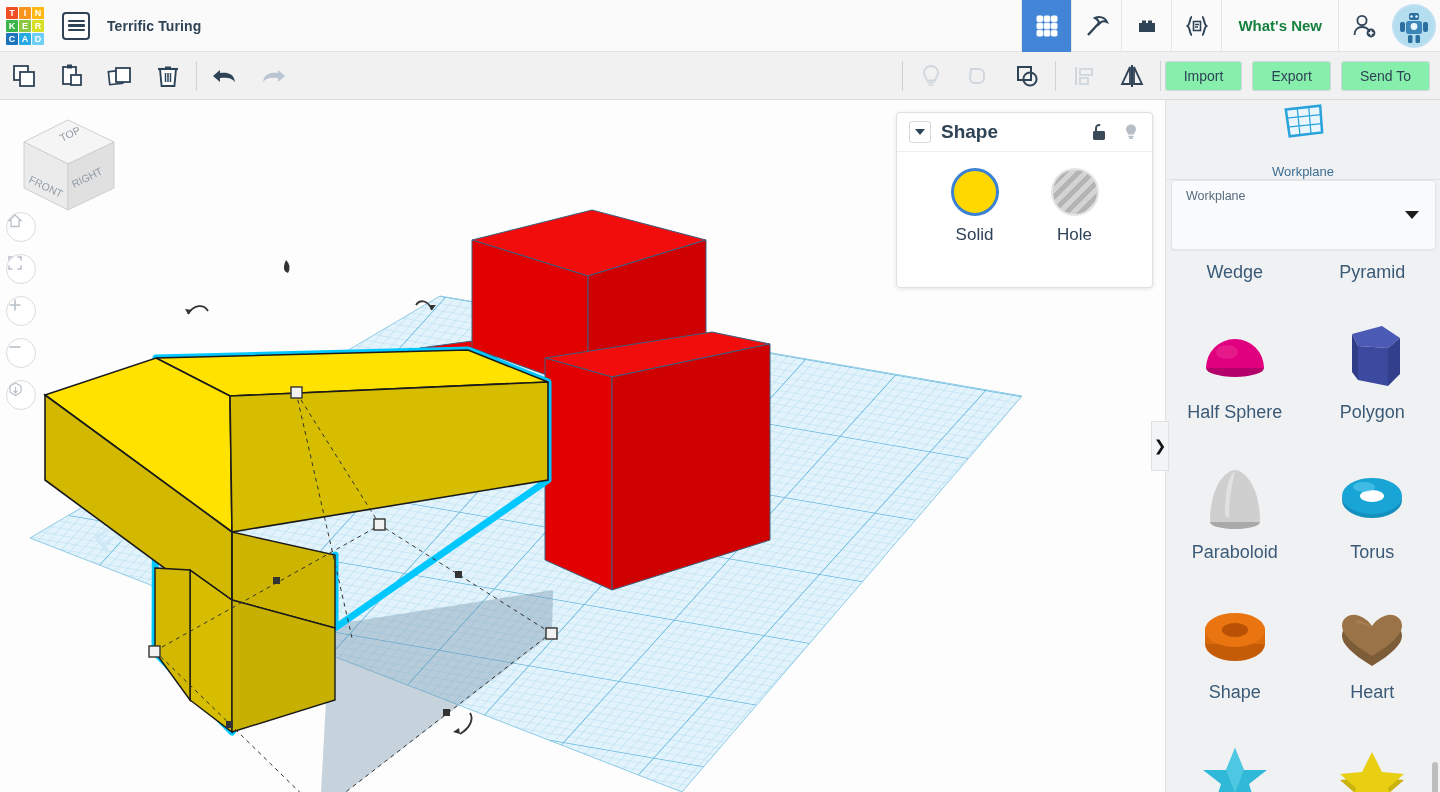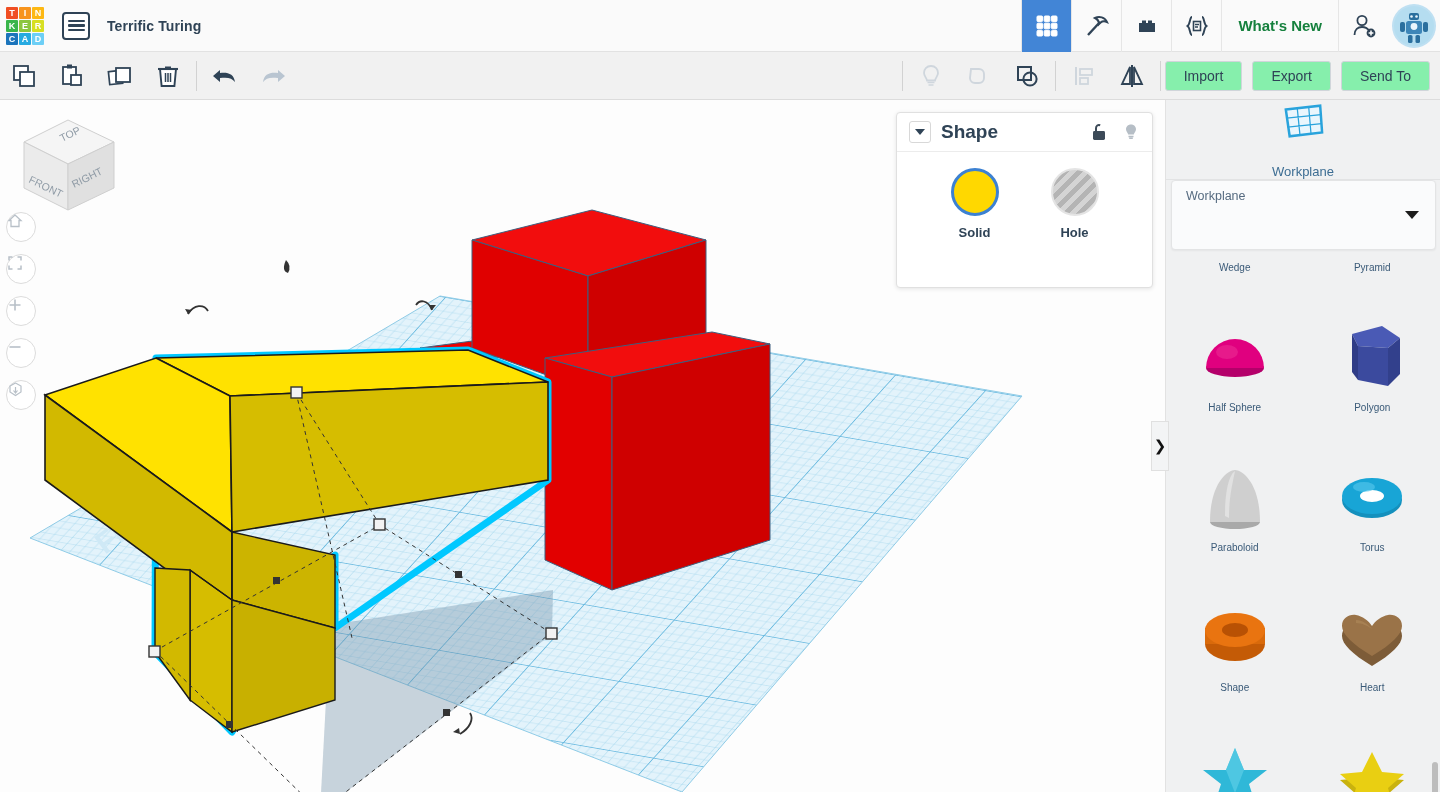--- a/index.html
+++ b/index.html
@@ -126,21 +126,21 @@
   .solid-hole { display: flex; padding: 16px 0 0 0; justify-content: center; gap: 52px; }
   .sh-item { text-align: center; cursor: pointer; }
   .sh-circle {
     width: 48px; height: 48px; border-radius: 50%; margin: 0 auto;
   }
   .sh-circle.solid { background: #ffd800; border: 3px solid #3c81d2; }
   .sh-circle.hole {
     border: 2px solid #e4e4e4;
     background: repeating-linear-gradient(-45deg, #b4b4b4 0 5px, #d4d4d4 5px 10px);
   }
-  .sh-label { margin-top: 9px; font-size: 13px; color: #2f4356; font-weight: bold; }
+  .sh-label { margin-top: 9px; font-size: 17px; color: #2f4356; }
 
   
   .collapse-handle {
     position: absolute; left: 1151px; top: 421px; width: 18px; height: 50px;
     background: #f3f4f5; border: 1px solid #e0e0e0;
     display: flex; align-items: center; justify-content: center;
     cursor: pointer; z-index: 20; font-size: 15px; color: #111;
   }
 
   
@@ -183,21 +183,21 @@
   }
   .shape-cell {
     height: 140px; display: flex; flex-direction: column;
     align-items: center; justify-content: flex-start;
     padding-top: 14px; cursor: pointer;
   }
   .shape-thumb {
     height: 90px; width: 110px; display: flex;
     align-items: center; justify-content: center;
   }
-  .shape-name { font-size: 10px; color: #3a5a78; margin-top: 2px; }
+  .shape-name { font-size: 18px; color: #3a5a78; margin-top: 2px; }
   .panel-scrollbar {
     position: absolute; right: 3px; top: 510px; width: 6px; height: 180px;
     background: #bdbdbd; border-radius: 3px; cursor: pointer;
   }
 </style>
 </head>
 <body>
 
 <div id="app">
 

